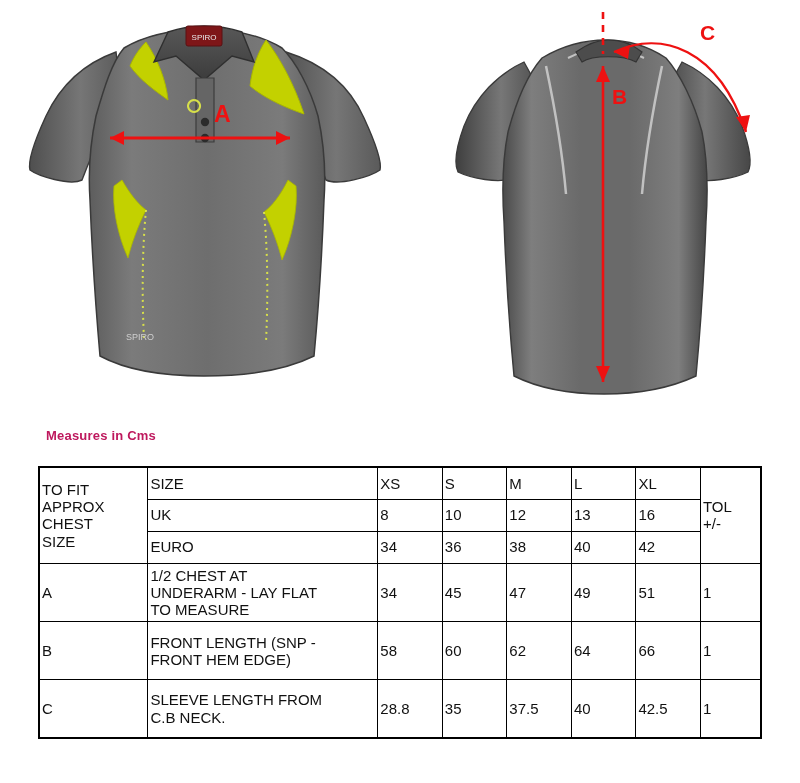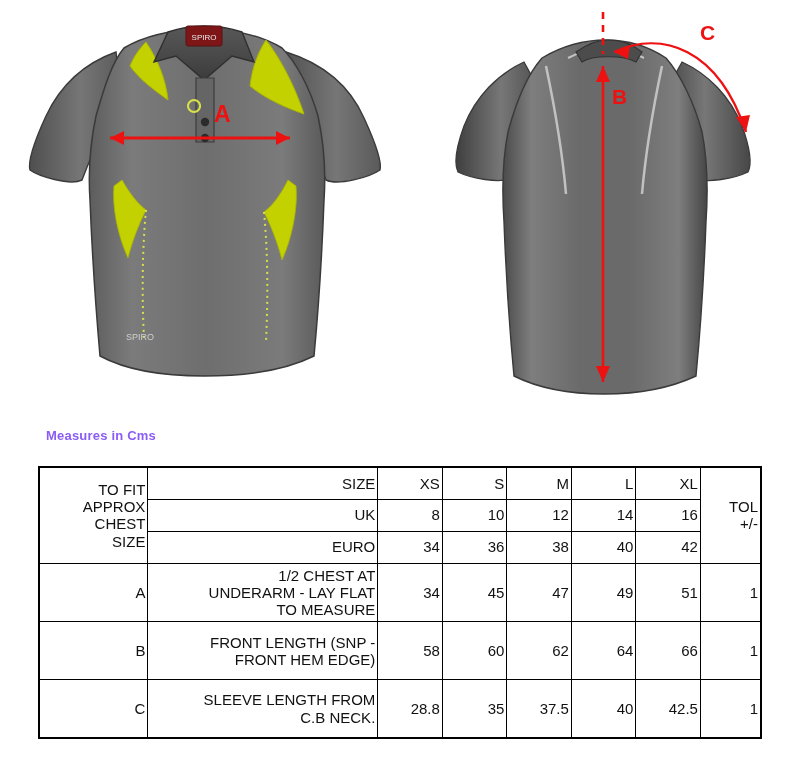--- a/index.html
+++ b/index.html
@@ -30,41 +30,41 @@
 
   #front-shirt { left: 18px; top: 4px; }
   #back-shirt  { left: 450px; top: 8px; }
 
   .measures-note {
     position: absolute;
     left: 46px;
     top: 428px;
     font-size: 13px;
     font-weight: bold;
-    color: #8b5cf6;
+    color: #be185d;
     letter-spacing: .2px;
   }
 
   
   .table-wrap {
     position: absolute;
     left: 38px;
     top: 466px;
     width: 724px;
   }
 
   table.size-chart {
     border-collapse: collapse;
     width: 724px;
     table-layout: fixed;
     background: #fff;
   }
   table.size-chart td {
     border: 1px solid #000;
-    text-align: right;
+    text-align: left;
     vertical-align: middle;
     font-size: 15px;
     padding: 3px 2px;
     line-height: 1.15;
   }
   .outer-border { border: 2px solid #000 !important; }
 
   
   col.c-code  { width: 108px; }
   col.c-desc  { width: 228px; }
@@ -241,21 +241,21 @@
           <div>TOL</div>
           <div>+/-</div>
         </td>
       </tr>
 
       <tr class="hdr-row">
         <td class="hdr-sizename">UK</td>
         <td>8</td>
         <td>10</td>
         <td>12</td>
-        <td>14</td>
+        <td>13</td>
         <td>16</td>
       </tr>
 
       <tr class="hdr-row">
         <td class="hdr-sizename">EURO</td>
         <td>34</td>
         <td>36</td>
         <td>38</td>
         <td>40</td>
         <td>42</td>

